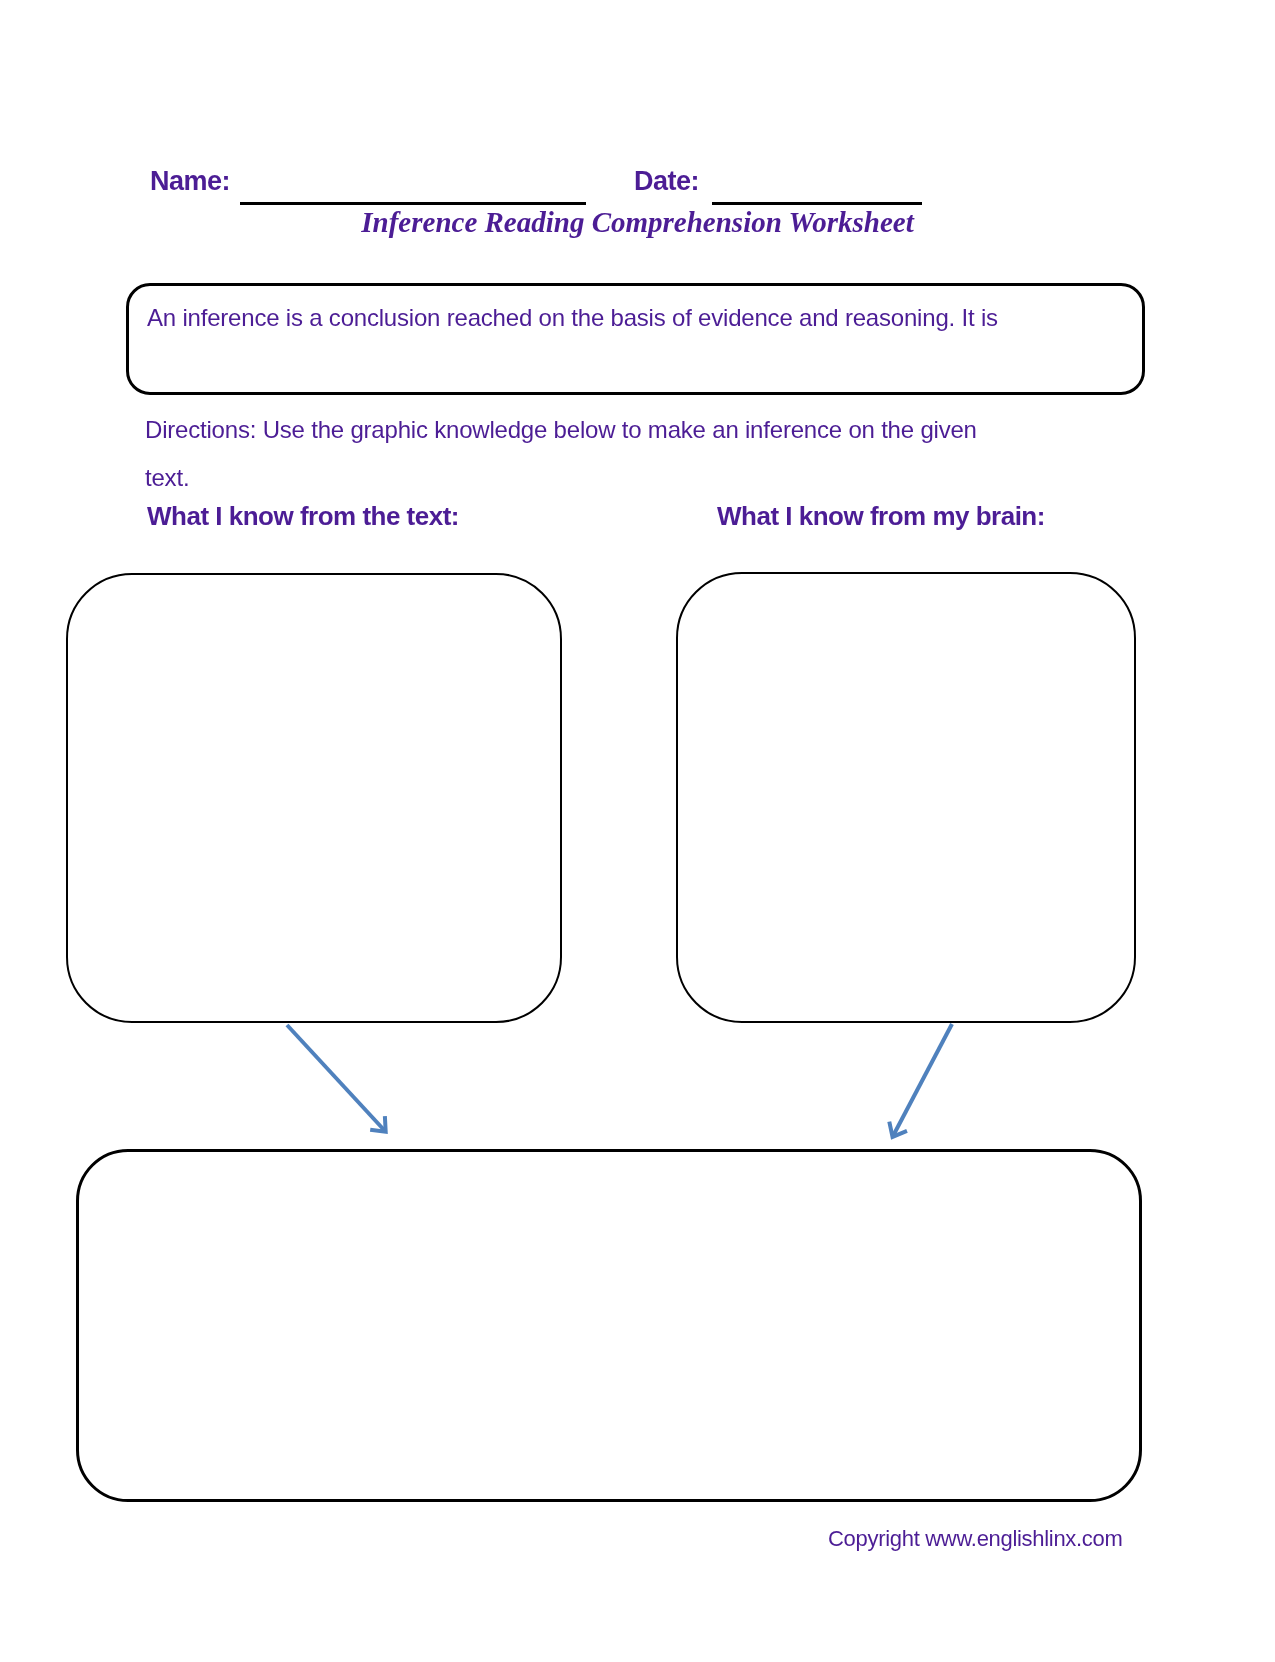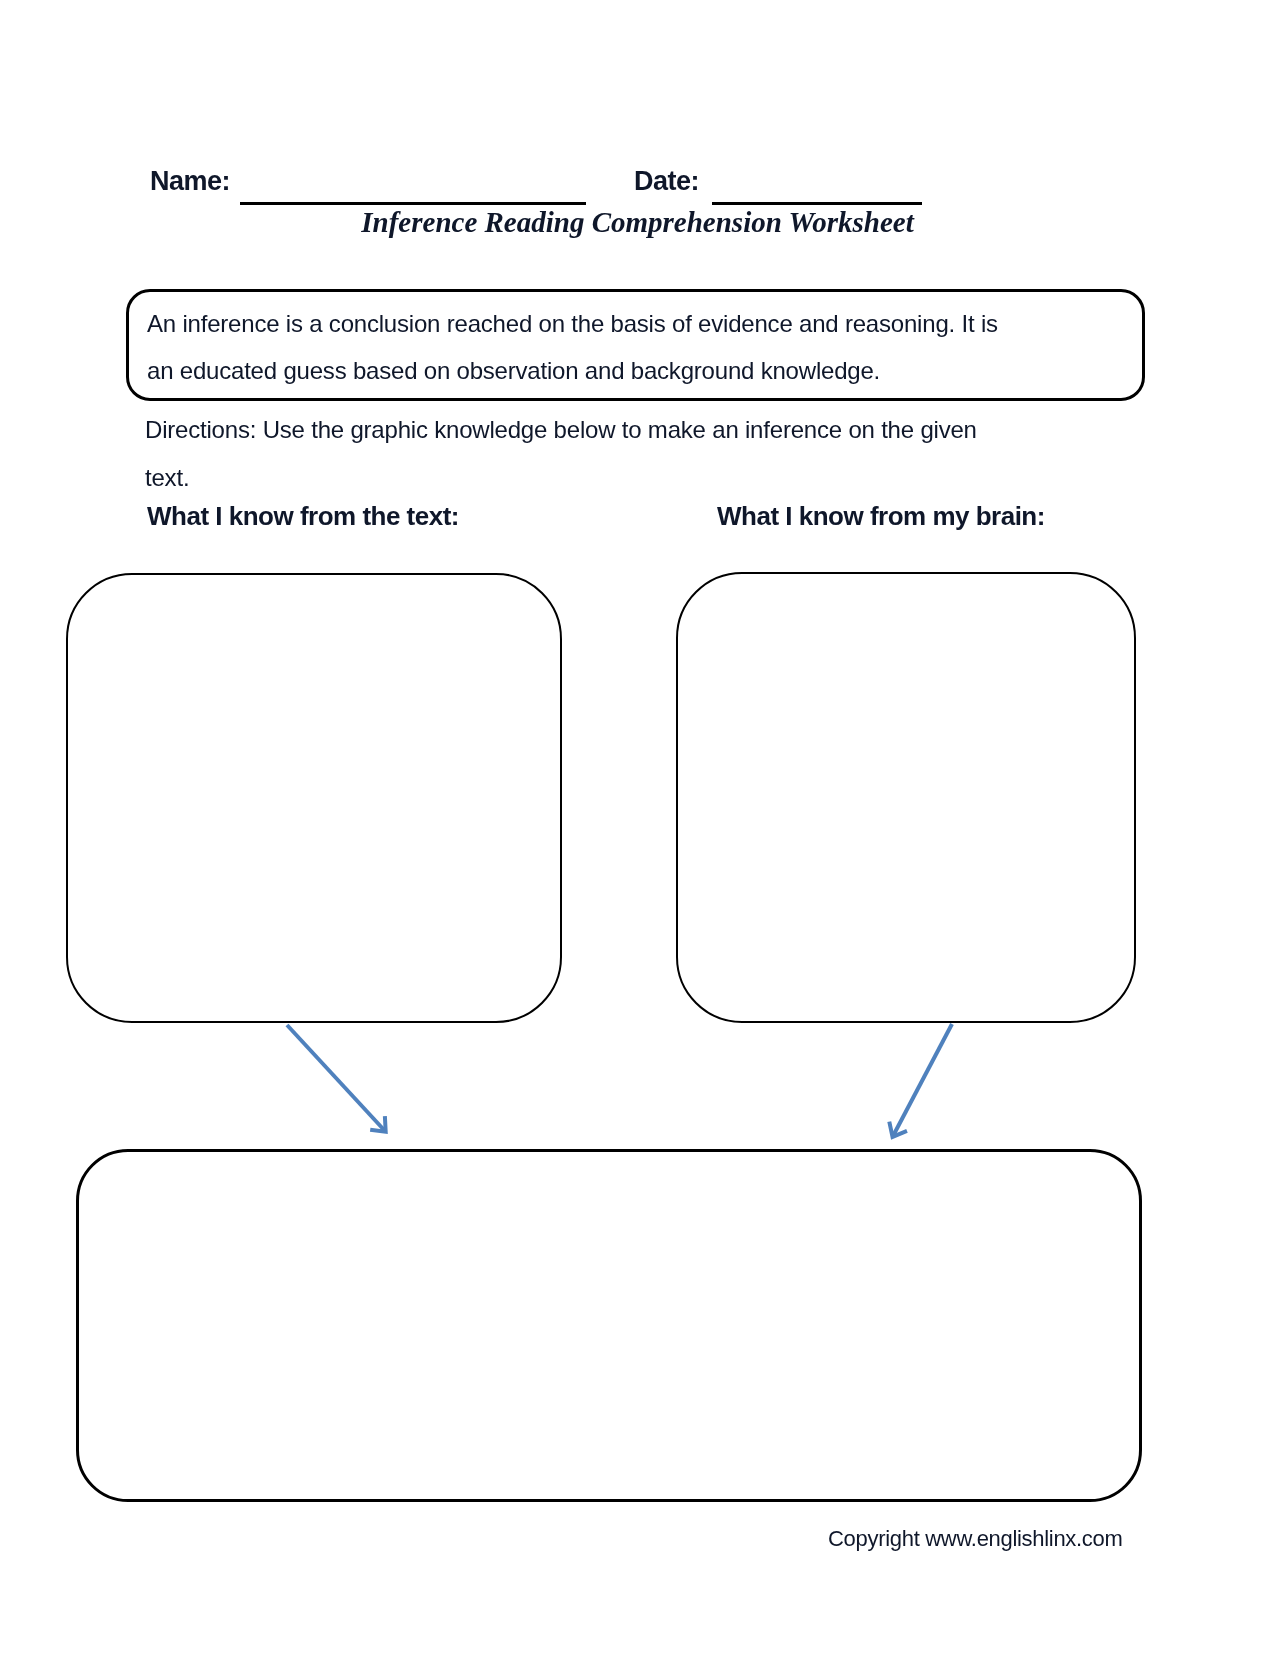--- a/index.html
+++ b/index.html
@@ -2,21 +2,21 @@
 <html><head>
 <meta charset="utf-8">
 <style>
   html,body{margin:0;padding:0;background:#e8e8e8;}
   .sheet{
     position:relative;
     width:1275px;height:1662px;
     margin:0 auto;
     background:#ffffff;
     font-family:"Liberation Sans", sans-serif;
-    color:#0f172a;
+    color:#4c1d95;
     overflow:hidden;
   }
   
   .hdr-label{
     position:absolute;
     font-size:27px;font-weight:bold;
     letter-spacing:-0.5px;
     white-space:nowrap;
   }
   .name-label{left:150px;top:166px;}
@@ -35,21 +35,21 @@
     text-align:center;
     font-family:"Liberation Serif", serif;
     font-weight:bold;
     font-size:29px;
     letter-spacing:0px;
     font-style:italic;
   }
   
   .definition-box{
     position:absolute;
-    left:126px;top:289px;
+    left:126px;top:283px;
     width:1019px;height:112px;
     border:3px solid #000;
     border-radius:24px;
     box-sizing:border-box;
     padding:8px 22px 0 18px;
   }
   .definition-box .line{
     font-size:24px;
     line-height:47px;
     white-space:nowrap;
@@ -119,21 +119,20 @@
   <div class="hdr-label name-label">Name:</div>
   <div class="blank-line name-line"></div>
 
   <div class="hdr-label date-label">Date:</div>
   <div class="blank-line date-line"></div>
 
   <div class="doc-title">Inference Reading Comprehension Worksheet</div>
 
   <div class="definition-box">
     <div class="line">An inference is a conclusion reached on the basis of evidence and reasoning. It is</div>
-    <div class="line">an educated guess based on observation and background knowledge.</div>
   </div>
 
   <div class="directions">
     <div class="line">Directions: Use the graphic knowledge below to make an inference on the given</div>
     <div class="line">text.</div>
   </div>
 
   <div class="box-label left-box-label">What I know from the text:</div>
   <div class="box-label right-box-label">What I know from my brain:</div>
 

